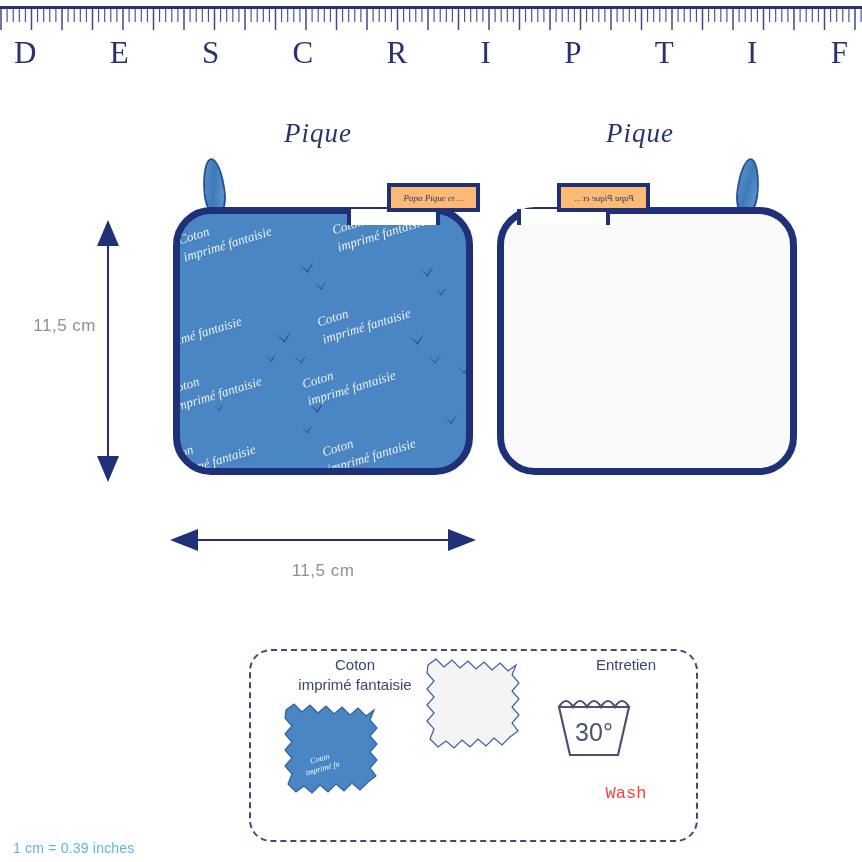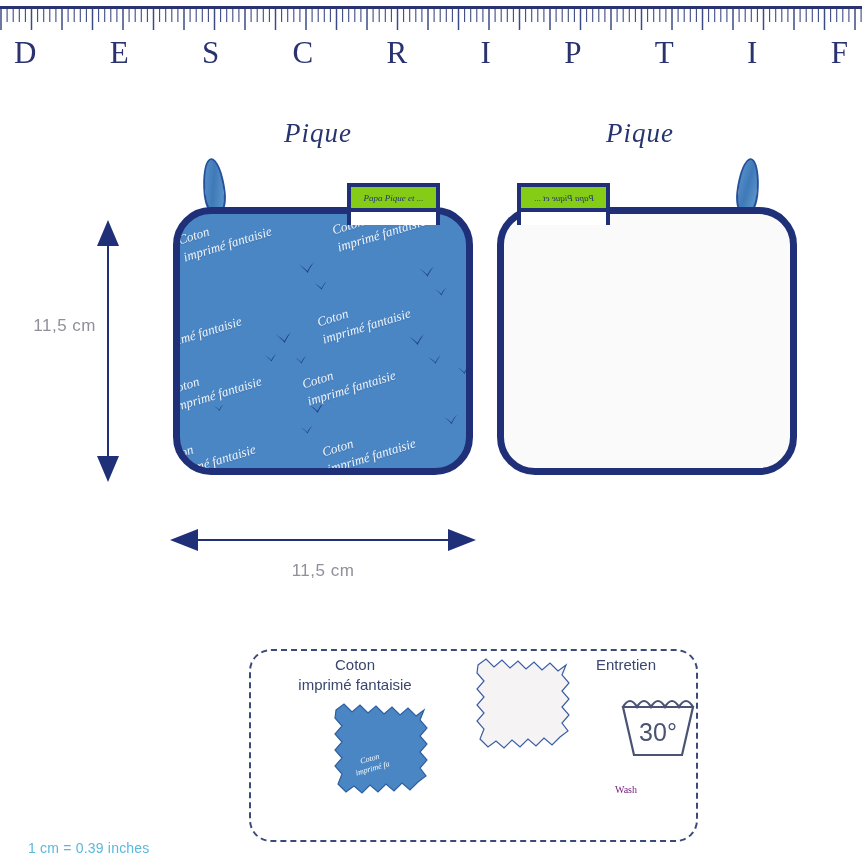--- a/index.html
+++ b/index.html
@@ -113,26 +113,27 @@
     box-sizing: border-box;
   }
   #recto-loop { left: 203px; top: 158px; transform: rotate(-6deg); }
   #verso-loop { left: 737px; top: 158px; transform: rotate(6deg); }
 
   
   .tag {
     position: absolute;
     width: 93px;
     height: 29px;
-    background: #84cc16;
+    background: #fdba74;
     border: 4px solid #1f3078;
     box-sizing: border-box;
     display: flex;
     align-items: center;
     justify-content: center;
+    margin-left: 40px;
   }
   .tag span {
     font-family: "Liberation Serif", serif;
     font-style: italic;
     font-size: 9px;
     color: #27356f;
     white-space: nowrap;
   }
   #recto-tag { left: 347px; top: 183px; }
   #verso-tag { left: 517px; top: 183px; }
@@ -195,49 +196,49 @@
   #legend-col-3 { left: 551px; }
   .legend-title {
     font-family: "Liberation Sans", sans-serif;
     font-size: 15px;
     color: #39466e;
     line-height: 1.35;
     margin: 0 0 6px 0;
     white-space: pre-line;
   }
   .legend-sub {
-    font-family: Liberation Serif, serif;
-    font-size: 10px;
-    color: #701a75;
+    font-family: Liberation Mono, monospace;
+    font-size: 17px;
+    color: #ef4444;
     line-height: 1.35;
     margin: 6px 0 0 0;
     white-space: pre-line;
   }
   .swatch-wrap {
     height: 96px;
     display: flex;
     align-items: center;
-    justify-content: flex-end;
+    justify-content: flex-start;
   }
   .swatch-label {
     position: absolute;
     font-family: "Liberation Serif", serif;
     font-style: italic;
     font-size: 8px;
     color: rgba(255,255,255,0.95);
     white-space: nowrap;
     transform: rotate(-16deg);
     line-height: 1.3;
     pointer-events: none;
   }
 
   
   #footer-note {
     position: absolute;
-    left: 28px; top: 840px;
+    left: 13px; top: 840px;
     font-family: "Liberation Sans", sans-serif;
     font-size: 14px;
     color: #5bb8dd;
     letter-spacing: 0.2px;
   }
 </style>
 </head>
 <body>
 
 <div id="ruler-header">

